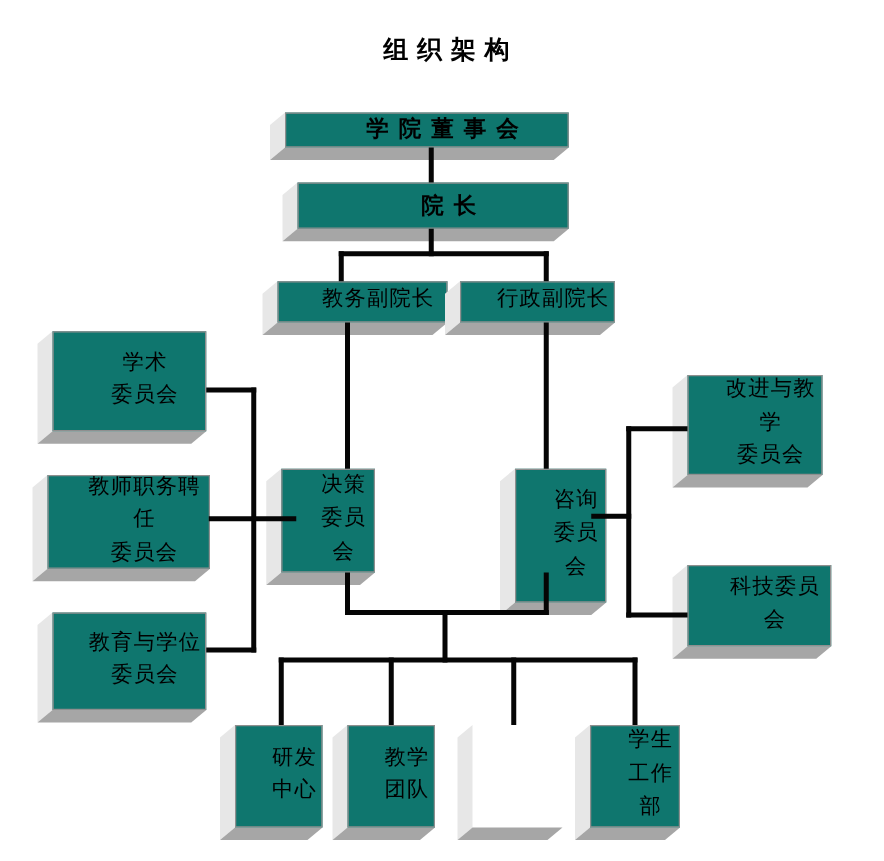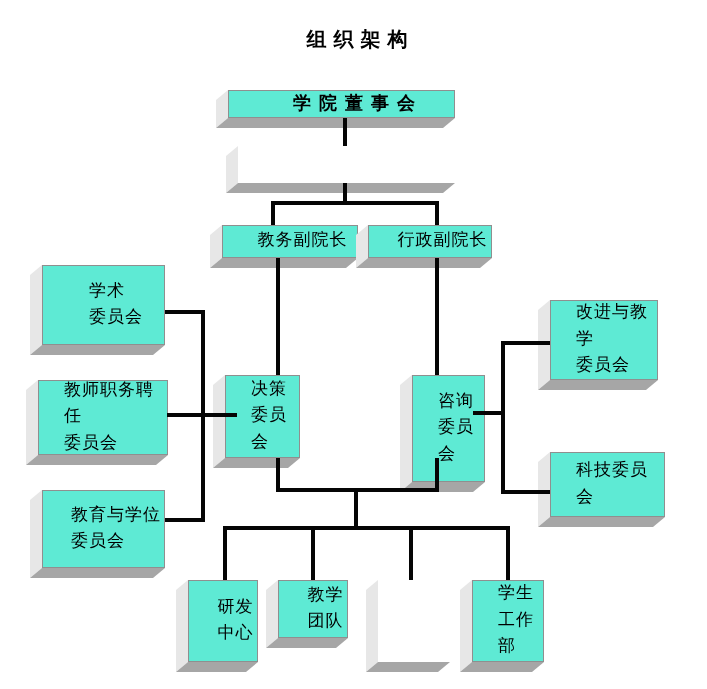--- a/index.html
+++ b/index.html
@@ -4,23 +4,23 @@
 <style>
   html,body{margin:0;padding:0;background:#ffffff;}
   #org-chart{position:relative;width:707px;height:689px;background:#ffffff;overflow:hidden;
              font-family:"Liberation Sans",sans-serif;color:#000;}
   .title{position:absolute;top:26px;left:0;width:707px;text-align:center;
          font-weight:bold;font-size:20px;letter-spacing:7px;padding-left:7px;z-index:4;}
   
   .lineseg{position:absolute;background:#050505;z-index:3;}
   
   .node{position:absolute;z-index:2;}
-  .face{position:absolute;left:12px;top:0;right:0;bottom:10px;background:#5eead4;
+  .face{position:absolute;left:12px;top:0;right:0;bottom:10px;background:#0f766e;
         border:1px solid #8f8f8f;box-sizing:border-box;
-        display:flex;align-items:center;justify-content:center;padding-left:25px;}
+        display:flex;align-items:center;justify-content:center;text-align:center;padding-left:25px;}
   .bevL{position:absolute;left:0;top:0;width:12px;height:calc(100% - 10px);
         background:#e7e7e7;transform:skewY(-39.8deg);transform-origin:100% 0;}
   .bevB{position:absolute;left:12px;bottom:0;width:calc(100% - 12px);height:10px;
         background:#a6a6a6;transform:skewX(-50.2deg);transform-origin:0 0;}
   .lbl{font-family:Liberation Mono, monospace;font-size:17px;letter-spacing:1px;
        line-height:1.55;white-space:pre-line;}
   .hd .lbl{font-family:"Liberation Sans",sans-serif;font-weight:bold;font-size:18px;
            letter-spacing:8px;padding-left:8px;line-height:1.2;}
 </style>
 </head>
@@ -59,20 +59,23 @@
     <div class="bevL"></div>
     <div class="bevB"></div>
     <div class="face">
         <span class="lbl">学院董事会</span>
       </div>
   </div>
 
   <div class="node hd" style="left:226px;top:146px;width:229px;height:47px">
     <div class="bevL"></div>
     <div class="bevB"></div>
+    <div class="face">
+        <span class="lbl">院长</span>
+      </div>
   </div>
 
   <div class="node" style="left:210px;top:225px;width:148px;height:43px">
     <div class="bevL"></div>
     <div class="bevB"></div>
     <div class="face">
         <span class="lbl">教务副院长</span>
       </div>
   </div>
 
@@ -148,21 +151,21 @@
 
   <div class="node" style="left:176px;top:580px;width:82px;height:92px">
     <div class="bevL"></div>
     <div class="bevB"></div>
     <div class="face">
         <span class="lbl">研发
 中心</span>
       </div>
   </div>
 
-  <div class="node" style="left:266px;top:580px;width:82px;height:68px">
+  <div class="node" style="left:266px;top:580px;width:82px;height:92px">
     <div class="bevL"></div>
     <div class="bevB"></div>
     <div class="face">
         <span class="lbl">教学
 团队</span>
       </div>
   </div>
 
   <div class="node" style="left:366px;top:580px;width:84px;height:92px">
     <div class="bevL"></div>

